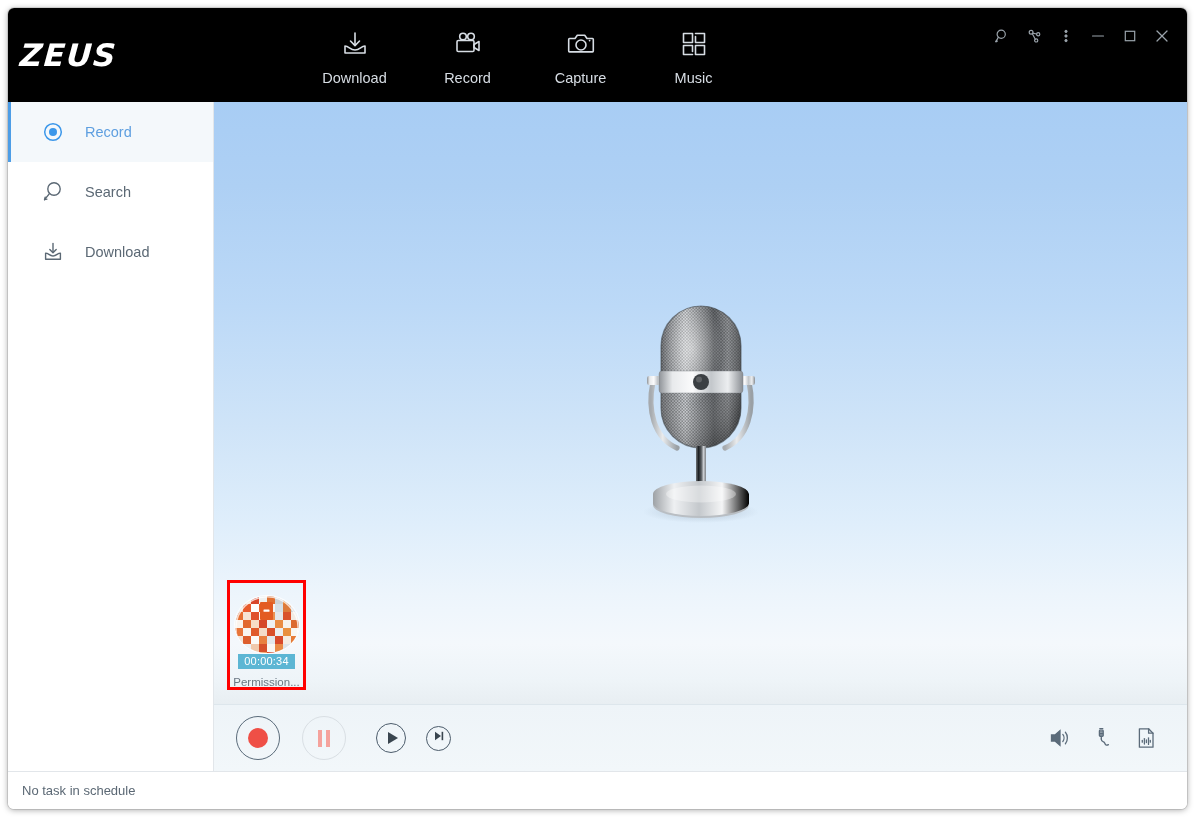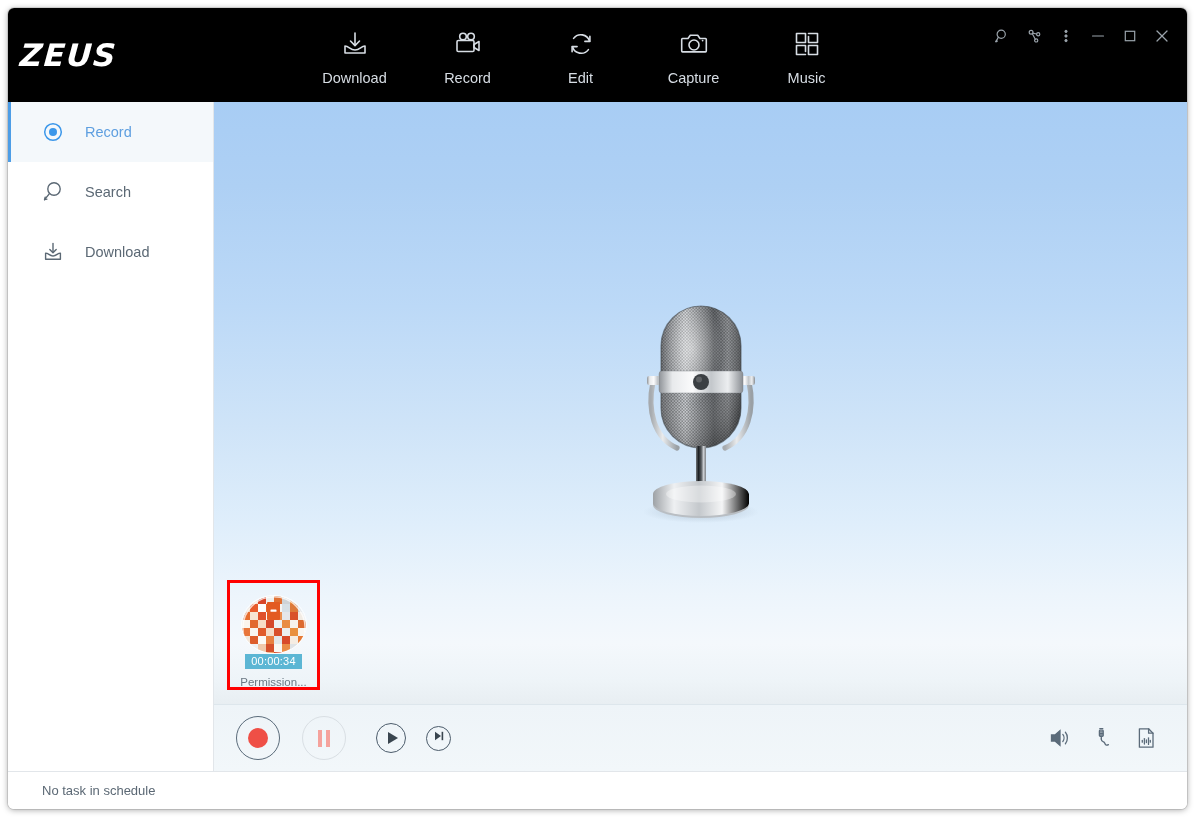--- a/index.html
+++ b/index.html
@@ -157,21 +157,21 @@
     left: 50%; top: 196px;
     transform: translateX(-50%);
     width: 160px; height: 230px;
   }
 
   
   .tile {
     position: absolute;
     left: 13px;
     top: 478px;
-    width: 93px;
+    width: 79px;
     height: 110px;
     border: 3px solid #ff0000;
     box-sizing: border-box;
     display: flex;
     flex-direction: column;
     align-items: center;
     cursor: pointer;
   }
   .tile-art {
     width: 64px; height: 64px;
@@ -234,21 +234,21 @@
   .tbicon svg { stroke: #5b6b7a; }
 
   
   .statusbar {
     height: 38px;
     flex: 0 0 38px;
     background: #ffffff;
     border-top: 1px solid #e2e6ea;
     display: flex;
     align-items: center;
-    padding-left: 34px;
+    padding-left: 14px;
     box-sizing: border-box;
     color: #5b6874;
     font-size: 13px;
   }
 </style>
 </head>
 <body>
 
 <div id="app">
 
@@ -277,31 +277,20 @@
             <circle cx="11" cy="8.5" r="3.3"></circle>
             <circle cx="19" cy="8.5" r="3.3"></circle>
             <rect x="5" y="12.5" width="17" height="11" rx="1.3"></rect>
             <path d="M22 16.5 L27 13.5 L27 22.5 L22 19.5 Z"></path>
           </svg>
         </span>
         <span class="tab-label">Record</span>
       </div>
 
 
-      <div class="navtab">
-        <span class="tab-icon">
-          <svg width="32" height="32" viewBox="0 0 32 32" fill="none" stroke-width="1.6" stroke-linecap="round" stroke-linejoin="round">
-            <path d="M24.5 13.2 A9 9 0 0 0 8.6 10.4"></path>
-            <path d="M7.5 18.8 A9 9 0 0 0 23.4 21.6"></path>
-            <path d="M24.9 8.2 L24.9 13.4 L19.9 13.4"></path>
-            <path d="M7.1 23.8 L7.1 18.6 L12.1 18.6"></path>
-          </svg>
-        </span>
-        <span class="tab-label">Edit</span>
-      </div>
 
       <div class="navtab">
         <span class="tab-icon">
           <svg width="32" height="32" viewBox="0 0 32 32" fill="none" stroke-width="1.6" stroke-linecap="round" stroke-linejoin="round">
             <path d="M4.5 10.5 L10 10.5 L12.3 7.3 L19.7 7.3 L22 10.5 L27.5 10.5 C28 10.5 28.3 10.9 28.3 11.4 L28.3 23 C28.3 23.5 28 23.9 27.5 23.9 L4.5 23.9 C4 23.9 3.7 23.5 3.7 23 L3.7 11.4 C3.7 10.9 4 10.5 4.5 10.5 Z"></path>
             <circle cx="16" cy="17" r="5"></circle>
             <circle cx="24.6" cy="12.6" r="0.9" fill="#d7dde4" stroke="none"></circle>
           </svg>
         </span>
         <span class="tab-label">Capture</span>

